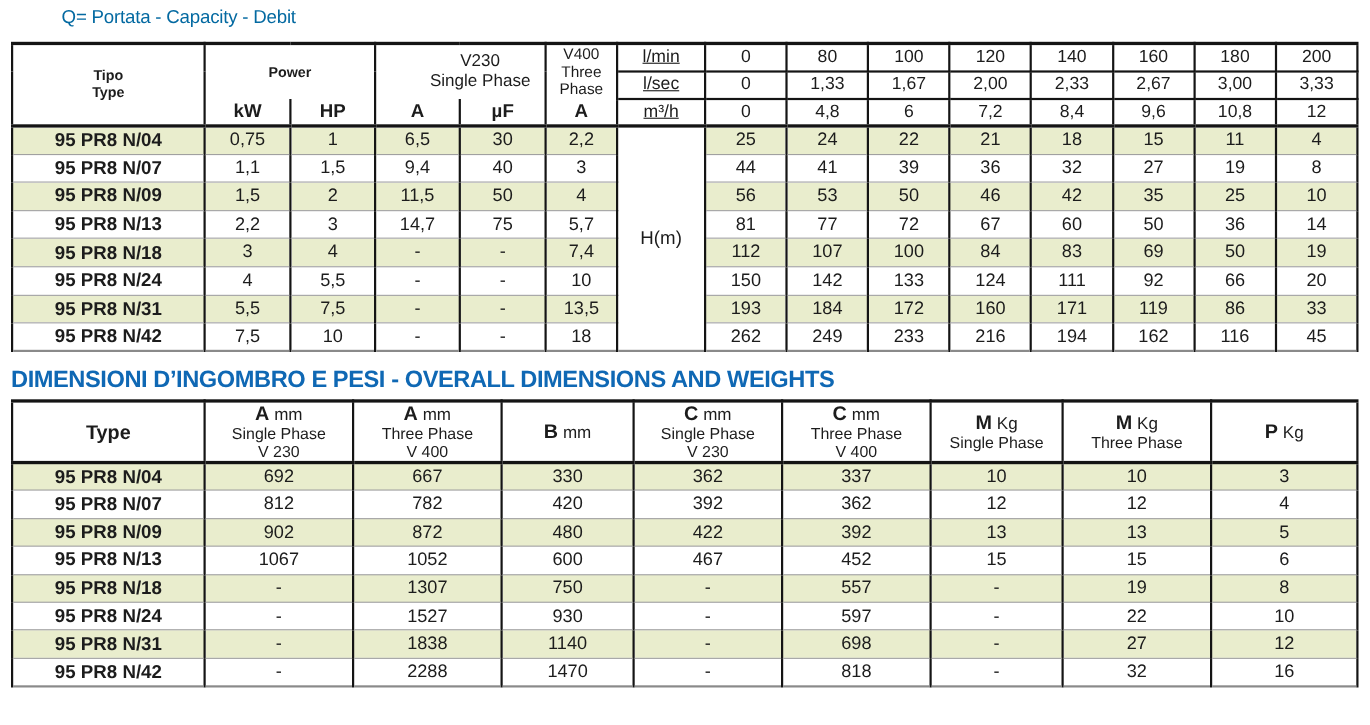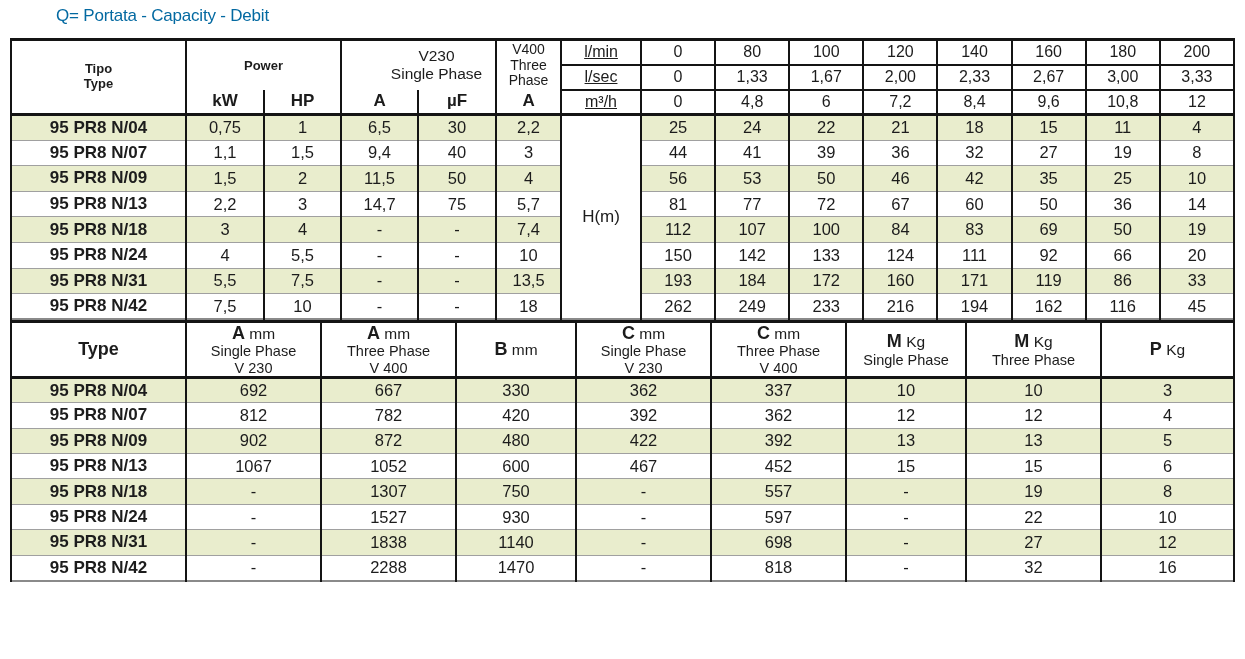--- a/index.html
+++ b/index.html
@@ -267,20 +267,21 @@
           <td>233</td>
           <td>216</td>
           <td>194</td>
           <td>162</td>
           <td>116</td>
           <td>45</td>
         </tr>
       </tbody>
   </table>
 
+  <div class="section-title">DIMENSIONI D’INGOMBRO E PESI - OVERALL DIMENSIONS AND WEIGHTS</div>
 
   <table class="t2">
     <colgroup>
       <col style="width:175px">
         <col style="width:135px">
         <col style="width:135px">
       <col style="width:120px">
         <col style="width:135px">
         <col style="width:135px">
       <col style="width:120px">

